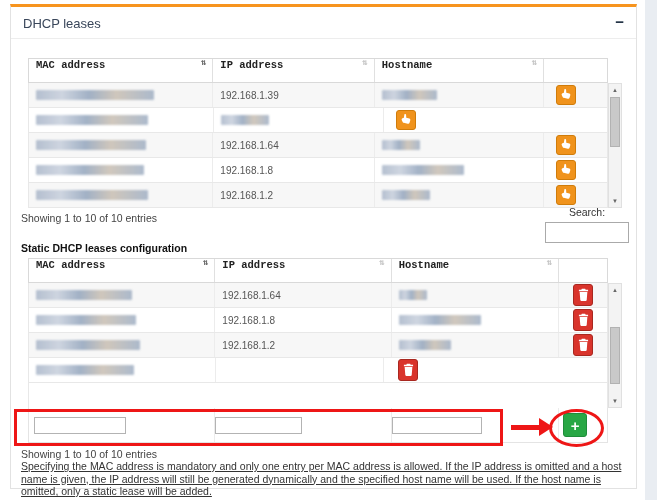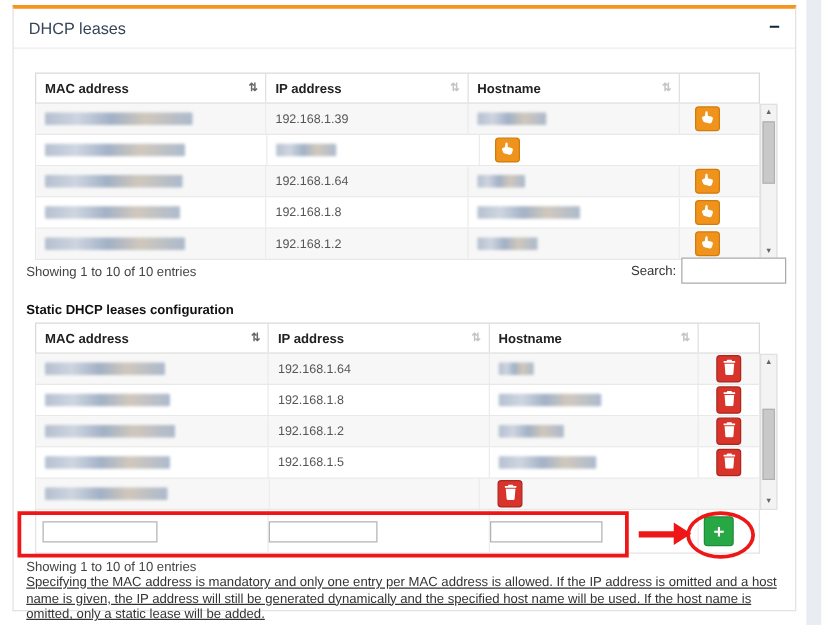--- a/index.html
+++ b/index.html
@@ -17,23 +17,23 @@
 
   .sec-heading { position:absolute; left:10px; font-size:10.5px; font-weight:bold; color:#111; }
   #sec1-heading { top:36px; }
   #sec2-heading { top:235px; }
 
   .t-wrap { position:absolute; width:594px; }
   #t1 { left:17px; top:51px; }
   #t2 { left:17px; top:251px; }
 
   .t-head { display:flex; width:580px; height:25px; border:1px solid #d9d9d9; background:#fff; }
-  .t-head .cell { display:flex; align-items:center; justify-content:space-between;
+  .t-head .cell { display:flex; justify-content:space-between;
                   font-size:10.5px; font-weight:bold; color:#222; padding:0 6px 0 7px;
-                  border-right:1px solid #e0e0e0; height:100%; }
+                  border-right:1px solid #e0e0e0; height:100%;font-family:Liberation Mono, monospace; }
   .t-head .cell:last-child { border-right:none; }
   .sort-ic { font-size:9px; color:#c3c3c3; line-height:1; }
   .sort-ic.active { color:#666; }
 
   .t-body { width:580px; height:125px; border-left:1px solid #e8e8e8; border-right:1px solid #e8e8e8; }
   .t-row { display:flex; height:25px; border-bottom:1px solid #e8e8e8; background:#fff; }
   .t-body .t-row:nth-child(odd) { background:#f7f7f7; }
   .t-row .cell { display:flex; align-items:center; padding:0 6px 0 7px; height:100%;
                  border-right:1px solid #ececec; font-size:10px; color:#555; overflow:hidden; }
   .t-row .cell:last-child { border-right:none; }
@@ -66,21 +66,21 @@
   .t-foot .cell:last-child { border-right:none; }
   .lease-input { height:17px; border:1px solid #b3b3b3; background:#fff; font-size:10px; padding:0 3px; }
   #new-mac  { width:92px; margin-left:5px; }
   #new-ip   { width:87px; }
   #new-host { width:90px; }
 
   .info-text { position:absolute; left:10px; font-size:10.5px; color:#444; }
   #showing1 { top:205px; }
   #showing2 { top:441px; }
 
-  .search-row { position:absolute; top:199px; right:7px; display:flex; align-items:center; gap:4px; }
+  .search-row { position:absolute; top:199px; right:7px; display:flex; align-items:center; gap:4px;flex-direction:column; }
   .search-row label { font-size:10.5px; color:#333; }
   .search-input { width:84px; height:21px; border:1px solid #aaa; font-size:10px; padding:0 3px; }
 
   .note { position:absolute; left:10px; top:453px; width:614px; font-size:10.5px;
           line-height:12.5px; color:#333;text-decoration:underline; }
 
   
   .ann-rect { position:absolute; left:14px; top:409px; width:489px; height:37px;
               border:3px solid #ee1616; }
   .ann-arrow-shaft { position:absolute; left:511px; top:425px; width:29px; height:5px; background:#ee1616; }
@@ -297,38 +297,20 @@
         <span>
           <svg viewBox="0 0 12 14" width="11" height="13">
                   <path fill="#fff" d="M4.2.8h3.6l.6 1H11v1.6H1V1.8h2.6l.6-1zM1.8 4.2h8.4L9.5 13c0 .6-.5 1-1 1H3.5c-.5 0-1-.4-1-1L1.8 4.2z"></path>
                 </svg>
         </span>
       </div>
     </div>
   </div>
         <div class="t-row">
     <div class="cell c0">
-            <span class="blur" style="width: 100px;"></span>
-          </div>
-    <div class="cell c1">192.168.1.5</div>
-    <div class="cell c2">
-            <span class="blur" style="width: 78px;"></span>
-          </div>
-    <div class="cell c3">
-      <div class="btn btn-red">
-        <span>
-          <svg viewBox="0 0 12 14" width="11" height="13">
-                  <path fill="#fff" d="M4.2.8h3.6l.6 1H11v1.6H1V1.8h2.6l.6-1zM1.8 4.2h8.4L9.5 13c0 .6-.5 1-1 1H3.5c-.5 0-1-.4-1-1L1.8 4.2z"></path>
-                </svg>
-        </span>
-      </div>
-    </div>
-  </div>
-        <div class="t-row">
-    <div class="cell c0">
             <span class="blur" style="width: 98px;"></span>
           </div>
     <div class="cell c2"></div>
     <div class="cell c3">
       <div class="btn btn-red">
         <span>
           <svg viewBox="0 0 12 14" width="11" height="13">
                   <path fill="#fff" d="M4.2.8h3.6l.6 1H11v1.6H1V1.8h2.6l.6-1zM1.8 4.2h8.4L9.5 13c0 .6-.5 1-1 1H3.5c-.5 0-1-.4-1-1L1.8 4.2z"></path>
                 </svg>
         </span>

